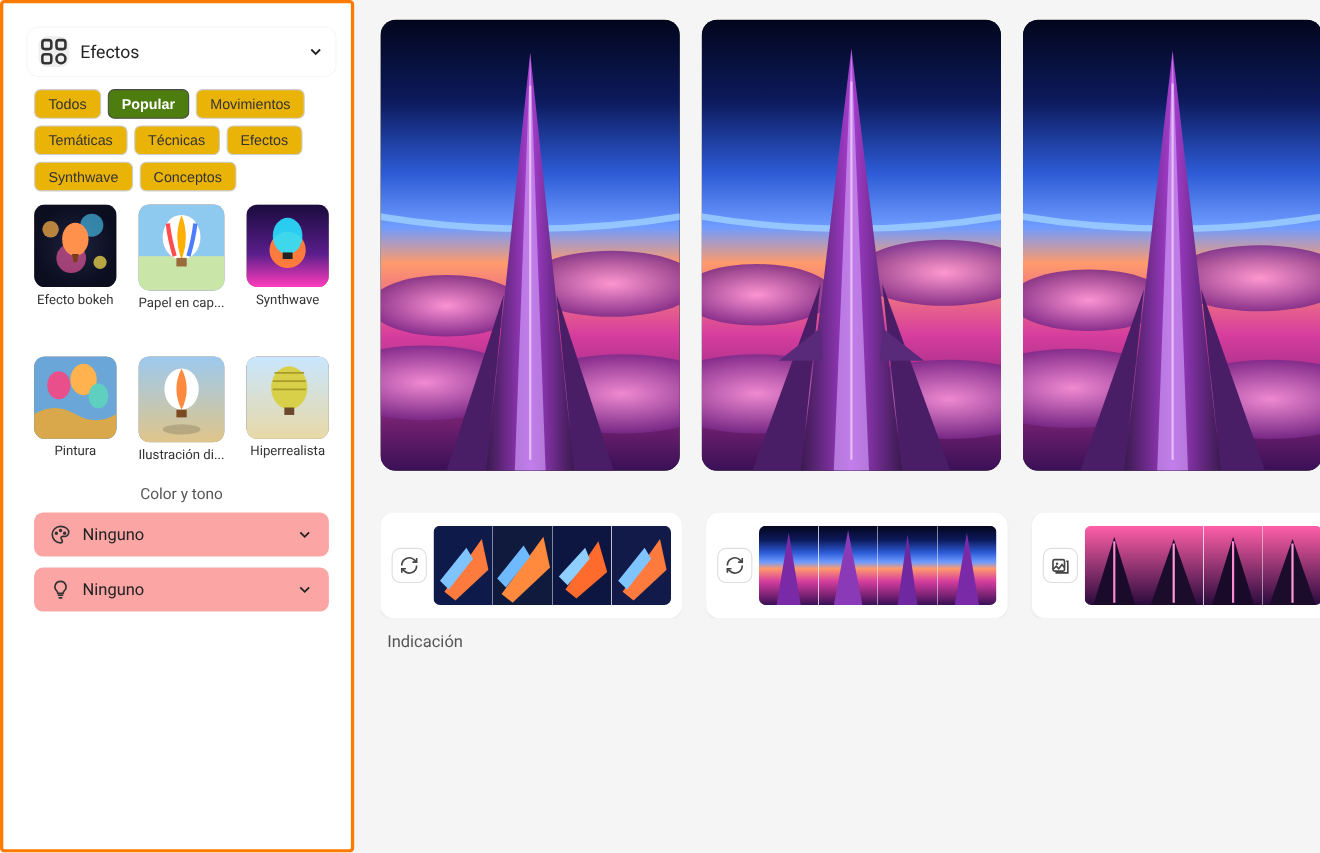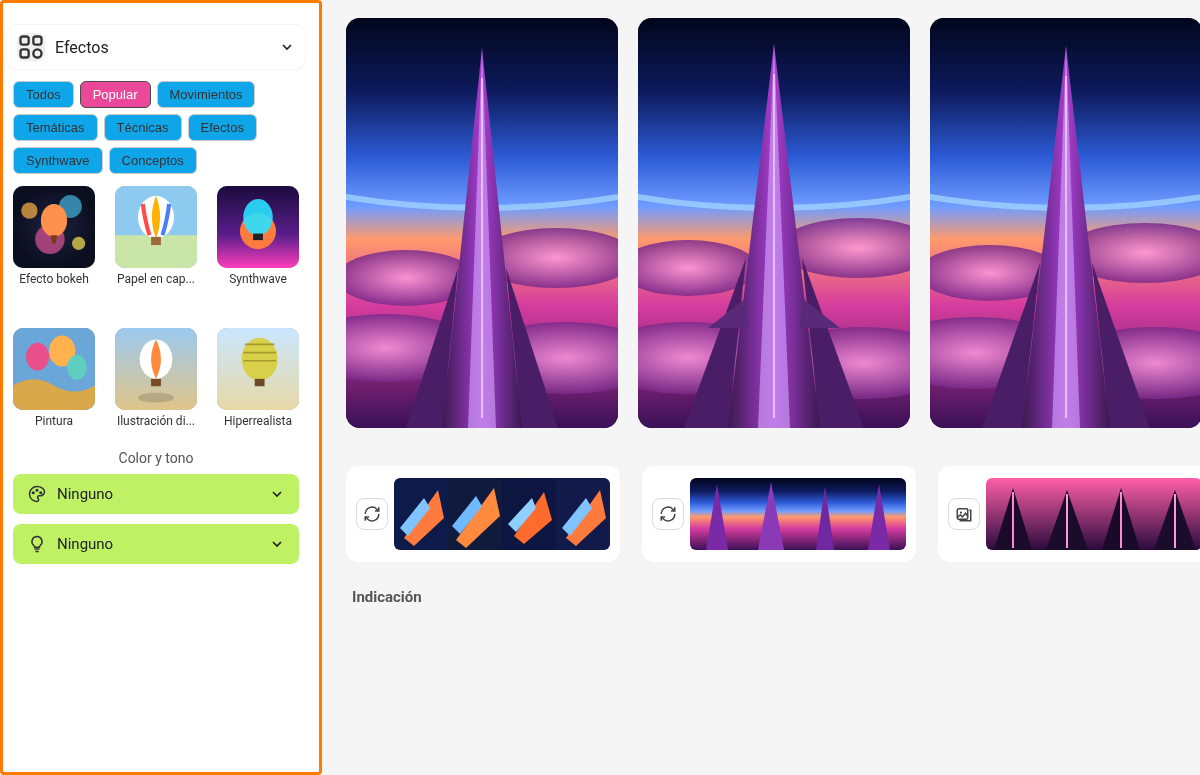--- a/index.html
+++ b/index.html
@@ -11,21 +11,21 @@
     overflow: hidden;
     display: flex;
   }
   
   .sidebar {
     width: 322px;
     height: 100%;
     background: #fff;
     border: 3px solid #ff7a00;
     border-radius: 4px;
-    padding: 14px 14px 14px 4px;
+    padding: 14px 14px 14px 22px;
     overflow-y: auto;
   }
   .section-header {
     display: flex;
     align-items: center;
     gap: 10px;
     background: #fff;
     border-radius: 10px;
     padding: 8px 10px;
     margin: 8px 0 12px 0;
@@ -47,32 +47,33 @@
   .chev { width: 16px; height:16px; display:inline-block; }
   .chev svg { width:100%; height:100%; }
   .chips {
     display: flex;
     flex-wrap: wrap;
     gap: 6px;
     margin: 0 6px 12px 6px;
   }
   .chip {
     border: 1px solid #ccc;
-    background: #0ea5e9;
+    background: #eab308;
     color: #333;
     font-size: 13px;
     padding: 5px 12px;
     border-radius: 6px;
     cursor: pointer;
     white-space: nowrap;
   }
   .chip.active {
-    background: #ec4899;
+    background: #4d7c0f;
     color: #fff;
     border-color: #4a4a4a;
+    font-weight: bold;
   }
   .effects-grid {
     display: grid;
     grid-template-columns: repeat(3, 1fr);
     gap: 12px 20px;
     margin: 10px 6px 22px 6px;
   }
   .effect-item { cursor: pointer; }
   .effect-thumb {
     width: 100%;
@@ -92,21 +93,21 @@
     text-overflow: ellipsis;
   }
   .sub-label {
     font-size: 14px;
     color: #555;
     margin: 10px 6px 8px 6px;
     text-align: center;
   }
   .dropdown {
     margin: 0 6px 10px 6px;
-    background: #bef264;
+    background: #fca5a5;
     border-radius: 8px;
     padding: 10px 14px;
     display: flex;
     align-items: center;
     gap: 10px;
     cursor: pointer;
   }
   .dropdown .dd-icon {
     width: 20px; height: 20px;
     display:flex; align-items:center; justify-content:center;
@@ -176,23 +177,22 @@
   .hist-thumb {
     width: 54px; height: 72px;
     overflow:hidden;
     cursor:pointer;
   }
   .hist-thumb:first-child { border-top-left-radius:6px; border-bottom-left-radius:6px; }
   .hist-thumb:last-child { border-top-right-radius:6px; border-bottom-right-radius:6px; }
   .hist-thumb svg { width:100%; height:100%; display:block; }
 
   .prompt-area {
-    margin-top: 26px;
+    margin-top: 12px;
     padding-left: 6px;
-    font-weight: bold;
   }
   .prompt-label {
     font-size: 15px;
     color: #555;
   }
 
   
   .balloon-scene {
     width:100%; height:100%;
   }

